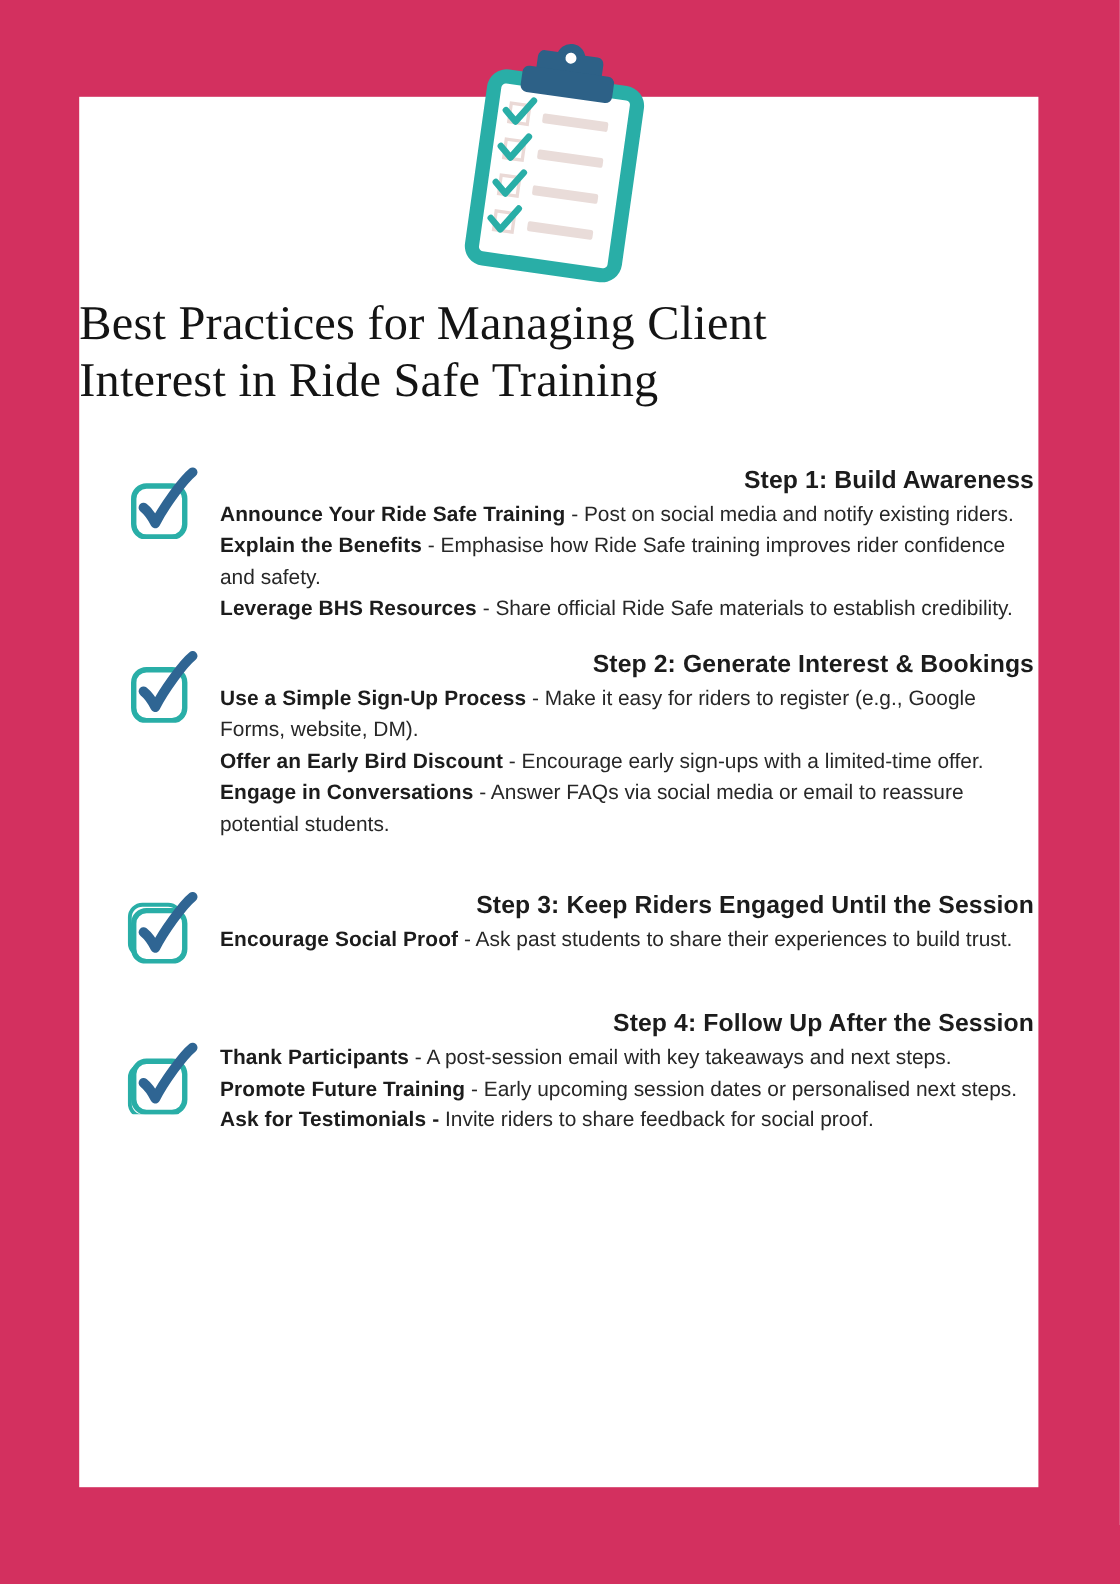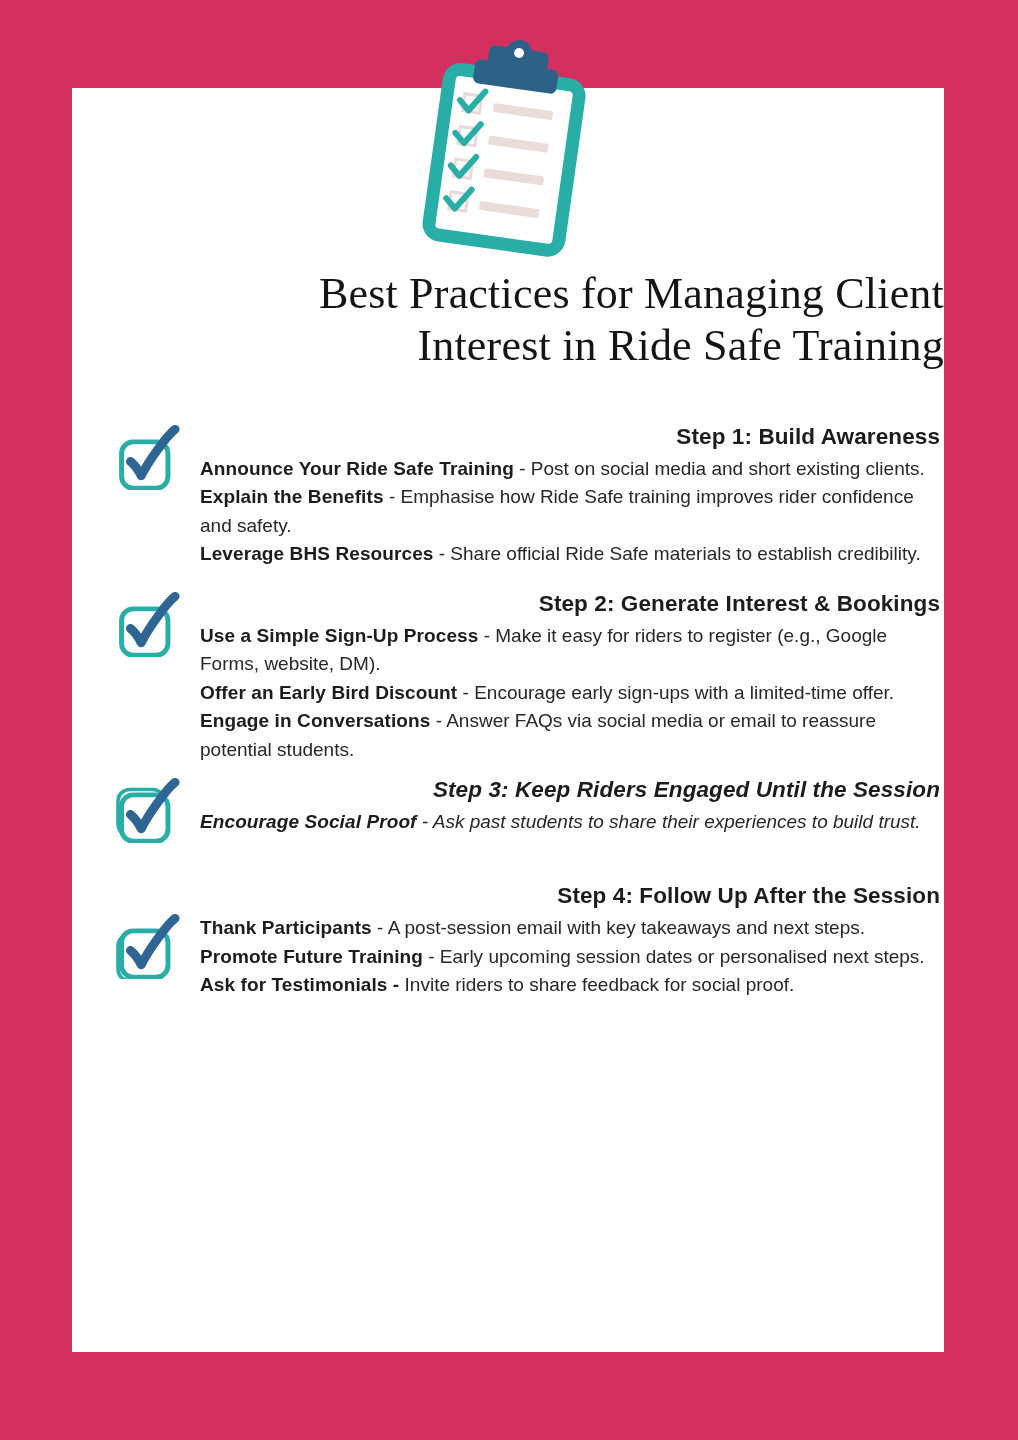--- a/index.html
+++ b/index.html
@@ -32,29 +32,29 @@
   }
   .cb-body{fill:var(--teal);}
   .cb-paper{fill:#ffffff;}
   .cb-clip{fill:var(--clip);}
   .cb-hole{fill:#ffffff;}
   .cb-box{fill:#ffffff;stroke:var(--boxline);stroke-width:3;}
   .cb-check{fill:none;stroke:var(--teal);stroke-width:6;stroke-linecap:round;stroke-linejoin:round;}
   .cb-line{fill:var(--paperline);}
   .title{
     margin:180px auto 0;
-    text-align:right;
+    text-align:left;
     font-family:"Liberation Serif", serif;
     font-size:44px;line-height:1.18;
-    color:#141414;letter-spacing:0.2px;padding-left:40px;
+    color:#141414;letter-spacing:0.2px;
   }
   .steps{margin-top:50px;}
   .step{display:flex;padding-left:44px;padding-right:4px;}
   .step-2{margin-top:20px;}
-  .step-3{margin-top:11px;font-style:italic;}
+  .step-3{margin-top:44px;}
   .step-4{margin-top:34px;}
   .icon-col{width:84px;flex:none;padding-top:2px;}
   .icon-low{padding-top:32px;}
   .text-col{flex:1;min-width:0;}
   h2{
     margin:0 0 3px 0;
     font-size:22.5px;line-height:30px;
     font-weight:700;color:var(--heading);
     letter-spacing:0.1px;
     text-align:right;
@@ -83,21 +83,21 @@
 
     <section class="step step-1">
       <div class="icon-col">
         <svg width="70" height="66" viewBox="0 0 78 74">
           <rect class="tickbox" x="6" y="20" width="52" height="52" rx="13"></rect>
           <path class="tick" d="M16 42 C21 46 25 52 28 58 C36 42 56 14 66 6"></path>
         </svg>
       </div>
       <div class="text-col">
         <h2>Step 1: Build Awareness</h2>
-        <p class="item"><b>Announce Your Ride Safe Training</b> <span>- Post on social media and short existing clients.</span></p>
+        <p class="item"><b>Announce Your Ride Safe Training</b> <span>- Post on social media and notify existing riders.</span></p>
         <p class="item"><b>Explain the Benefits</b> <span>- Emphasise how Ride Safe training improves rider confidence and safety.</span></p>
         <p class="item"><b>Leverage BHS Resources</b> <span>- Share official Ride Safe materials to establish credibility.</span></p>
       </div>
     </section>
 
     <section class="step step-2">
       <div class="icon-col">
         <svg width="70" height="66" viewBox="0 0 78 74">
           <rect class="tickbox" x="6" y="20" width="52" height="52" rx="13"></rect>
           <path class="tick" d="M16 42 C21 46 25 52 28 58 C36 42 56 14 66 6"></path>

